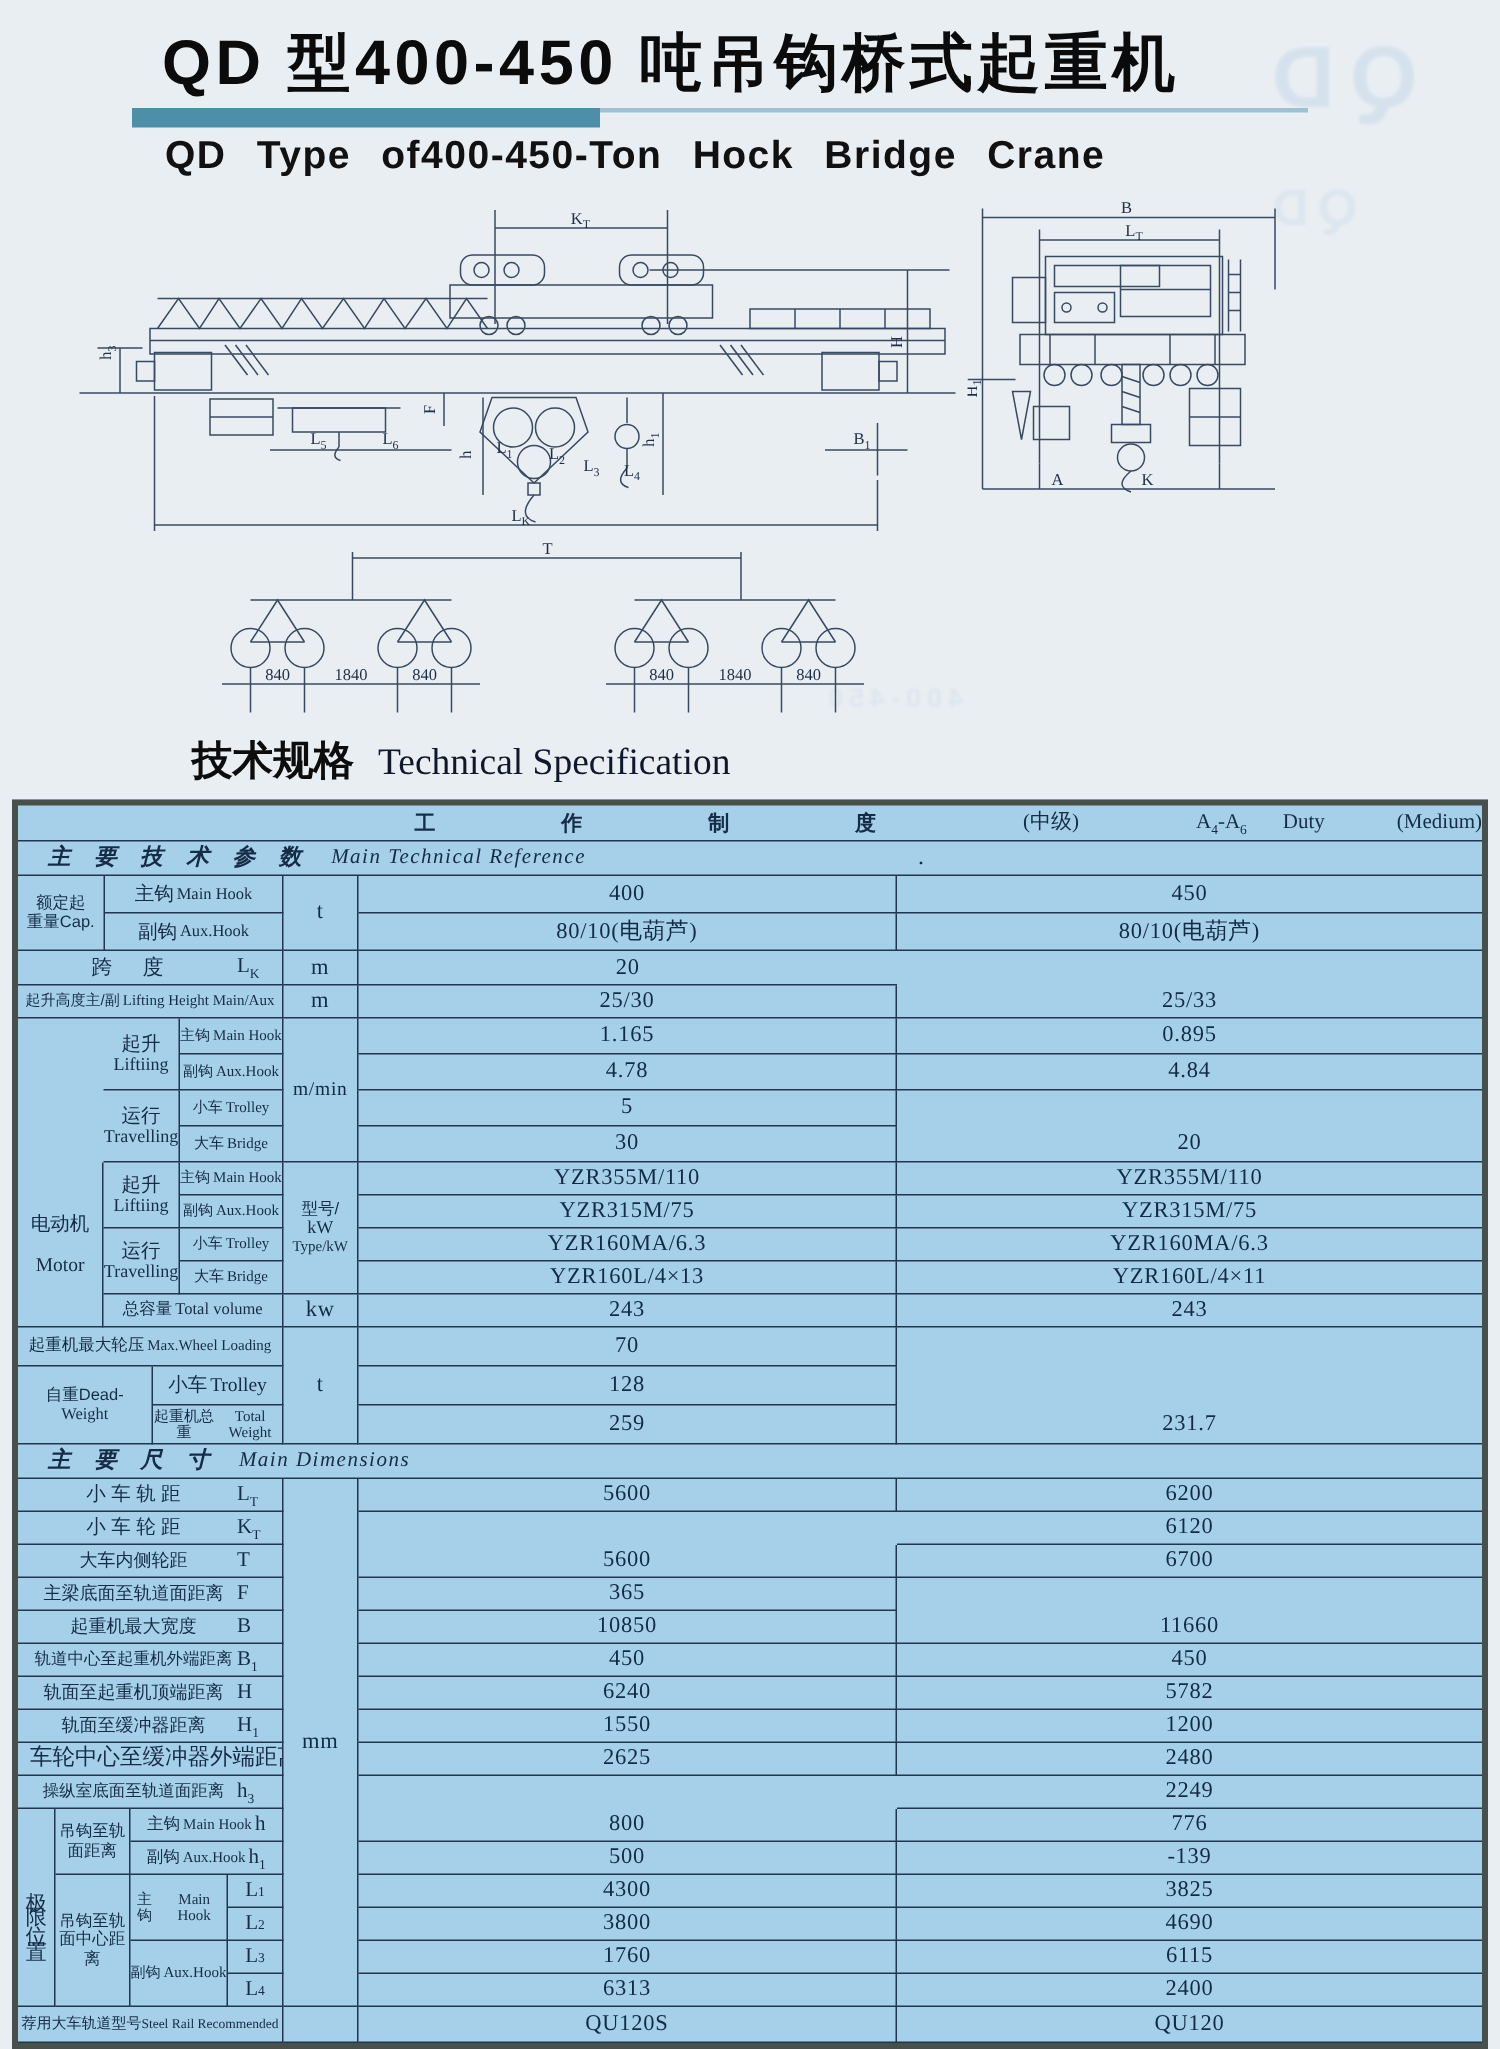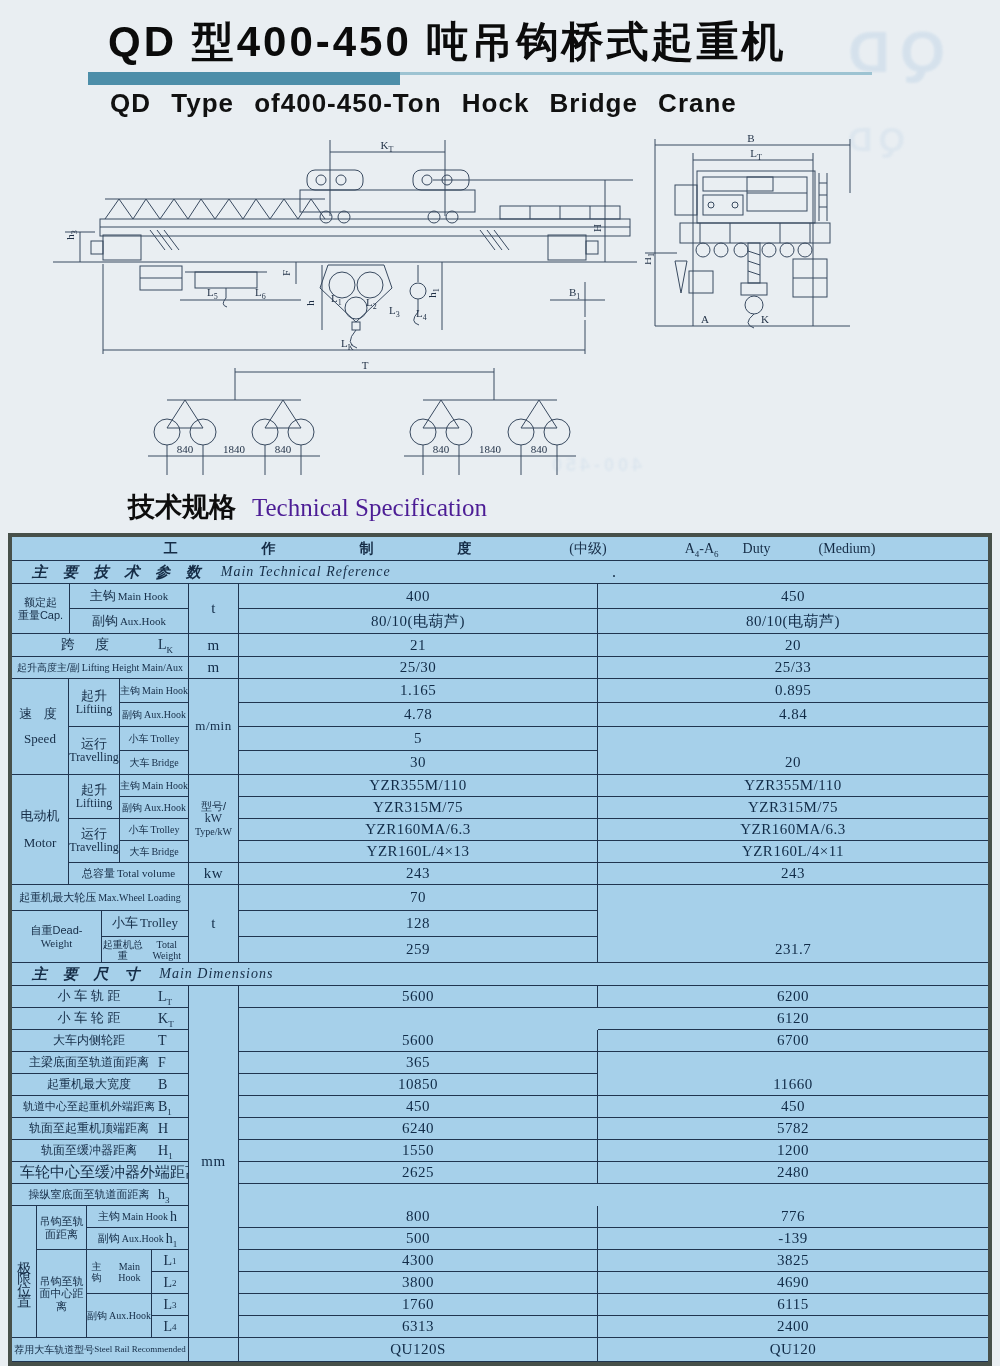--- a/index.html
+++ b/index.html
@@ -6,21 +6,21 @@
   body{width:1000px;height:1366px;position:relative;overflow:hidden;
        background:#e9eef2;font-family:"Liberation Sans",sans-serif;color:#152c46}
   .abs{position:absolute}
   
   .title{left:108px;top:14px;font-size:42px;font-weight:bold;letter-spacing:3px;color:#0b0b0b;white-space:nowrap}
   .bar{left:88px;top:72px;width:312px;height:13px;background:#4d8ea9}
   .thinline{left:400px;top:72px;width:472px;height:3px;background:#9dc3d2}
   .subtitle{left:110px;top:88px;font-size:26px;font-weight:bold;letter-spacing:1px;word-spacing:12px;color:#111;white-space:nowrap}
   .spechead{left:128px;top:489px;white-space:nowrap}
   .spechead .zh{font-size:27px;font-weight:bold;color:#0d0d0d}
-  .spechead .en{font-size:25px;font-weight:500;margin-left:16px;color:#4c1d95}
+  .spechead .en{font-size:25px;font-weight:500;margin-left:16px;color:#0f172a}
   
   .ghost{position:absolute;transform:scaleX(-1);color:#c6d8e8;font-weight:bold;filter:blur(1px);pointer-events:none}
   .g1{left:838px;top:18px;font-size:58px;letter-spacing:10px;opacity:.55}
   .g2{left:842px;top:120px;font-size:34px;letter-spacing:6px;opacity:.35}
   .g3{left:548px;top:455px;font-size:18px;letter-spacing:4px;opacity:.35}
   
   svg{position:absolute}
   .dlab{font-family:"Liberation Serif",serif;font-size:11px;fill:#1e2e44}
   .ts{font-size:8px}
   
@@ -43,21 +43,21 @@
   .zhs{font-size:11px}
   .zhx{font-size:10px}
   .en{font-family:"Liberation Serif",serif;font-size:11px}
   .ens{font-family:"Liberation Serif",serif;font-size:10px}
   .val{font-family:"Liberation Serif",serif;font-size:15px;letter-spacing:.5px;color:#112b47}
   .sym{font-family:"Liberation Serif",serif;font-size:14px}
   sub{font-size:9px;line-height:0}
   .secrow{justify-content:flex-start;padding-left:20px;font-family:"Liberation Serif",serif;font-style:italic}
   .secrow .szh{font-size:15px;font-weight:bold;letter-spacing:6px}
   .secrow .sen{font-size:14px;margin-left:14px;letter-spacing:1px}
-  .dutyrow{justify-content:center;padding-left:39px;font-size:14px}
+  .dutyrow{justify-content:flex-end;padding-left:39px;font-size:14px}
   .dutyrow .dzh{letter-spacing:40px;font-weight:bold}
   .dutyrow .seg{font-family:"Liberation Serif",serif;font-size:14px}
   .dimlab{padding:0 8px;justify-content:space-between}
   .dimlab .dz{flex:1;text-align:center;font-size:12px;white-space:nowrap}
   .dimlab .sym{width:22px;text-align:left}
   .vert{writing-mode:vertical-lr;text-orientation:upright;letter-spacing:11px;font-size:14px}
   .gap2{margin-left:2px}
   .raillab{font-size:10px;white-space:nowrap}
   .raillab .ens{font-size:9px}
 </style>
@@ -301,39 +301,34 @@
     <div class="c val" style="grid-area:2/4/3/5">80/10(电葫芦)</div>
     <div class="c val nr" style="grid-area:2/5/3/6">80/10(电葫芦)</div>
   </div>
 
   <div class="blk b-span">
     <div class="c dimlab">
       <span class="dz" style="font-size:14px;letter-spacing:8px">跨  度</span>
       <span class="sym"><span>L</span><sub>K</sub></span>
     </div>
     <div class="c val">m</div>
-    <div class="c val">21</div>
     <div class="c val nr">20</div>
   </div>
 
   <div class="blk b-lift">
     <div class="c">
       <span class="zhx">起升高度主/副</span>
         <span class="ens gap2">Lifting Height Main/Aux</span>
     </div>
     <div class="c val">m</div>
     <div class="c val">25/30</div>
     <div class="c val nr">25/33</div>
   </div>
 
   <div class="blk b-speed">
-    <div class="c col" style="grid-area:1/1/5/2">
-      <span class="zh" style="letter-spacing:4px">速  度</span>
-      <span class="en" style="font-size:13px;margin-top:10px">Speed</span>
-    </div>
     <div class="c col" style="grid-area:1/2/3/3">
       <span class="zh">起升</span>
       <span class="en" style="font-size:12px">Liftiing</span>
     </div>
     <div class="c" style="grid-area:1/3/2/4">
         <span class="zhx">主钩</span>
         <span class="ens gap2">Main Hook</span>
       </div>
     <div class="c val" style="grid-area:1/4/5/5;font-size:13px">m/min</div>
     <div class="c val" style="grid-area:1/5/2/6">1.165</div>
@@ -504,20 +499,21 @@
         <span class="dz" style="font-size:15px">车轮中心至缓冲器外端距离</span>
         <span class="sym"><span>A</span><sub></sub></span>
       </div>
     <div class="c val" style="grid-area:9/6/10/7">2625</div>
     <div class="c val nr" style="grid-area:9/7/10/8">2480</div>
 
     <div class="c dimlab" style="grid-area:10/1/11/5">
         <span class="dz" style="font-size:11px">操纵室底面至轨道面距离</span>
         <span class="sym"><span>h</span><sub>3</sub></span>
       </div>
+    <div class="c val nr" style="grid-area:10/7/11/8">2249</div>
 
     <div class="c" style="grid-area:11/1/17/2">
       <span class="vert">极限位置</span>
     </div>
     <div class="c col zhs" style="grid-area:11/2/13/3">
       <span>吊钩至轨</span>
       <span>面距离</span>
     </div>
     <div class="c" style="grid-area:11/3/12/5">
       <span class="zhs">主钩</span>

